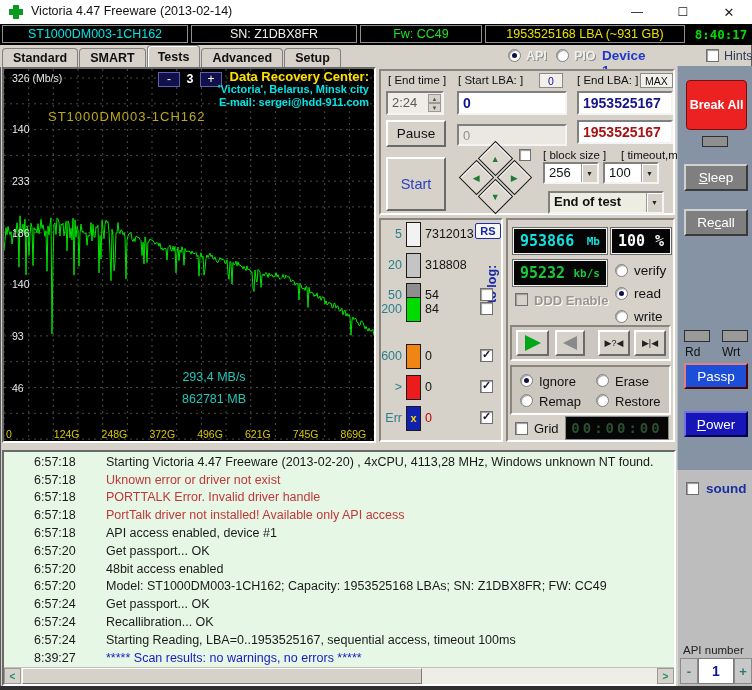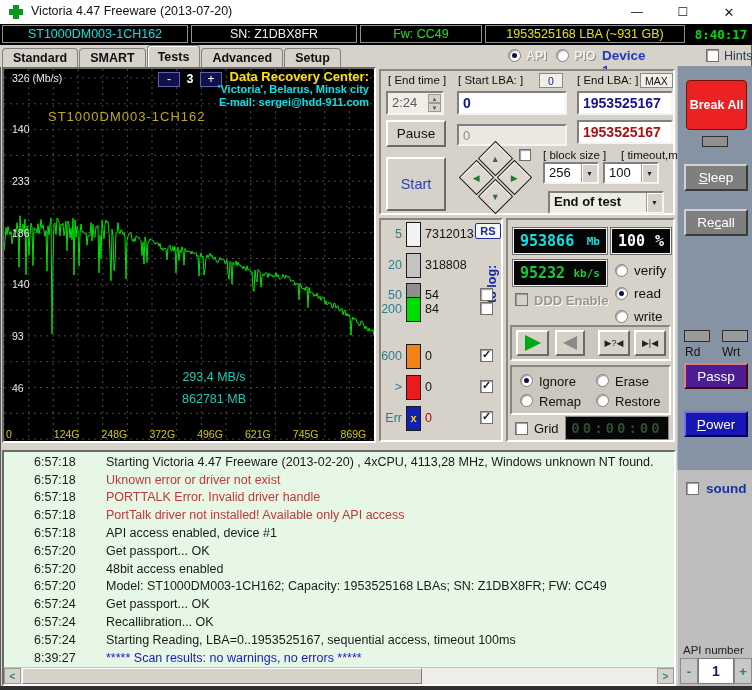--- a/index.html
+++ b/index.html
@@ -162,21 +162,21 @@
   .led { position:absolute; background:#8f8f8f; border:1px solid #2f2f2f; }
   #side-led { left:24px; top:70px; width:26px; height:11px; }
   .side-btn { position:absolute; left:6px; width:64px; height:27px; background:#7F7F7F;
               border:2px solid; border-color:#D0D0D0 #3a3a3a #3a3a3a #D0D0D0; color:#fff; font-size:13.5px;
               display:flex; align-items:center; justify-content:center; }
   #sleep-btn { top:98px; } #recall-btn { top:143px; }
   #rd-led { left:6px; top:264px; width:26px; height:12px; background:#9a9a9a; }
   #wrt-led { left:44px; top:264px; width:26px; height:12px; background:#9a9a9a; }
   #rd-label, #wrt-label { position:absolute; top:279px; font-size:12px; color:#101010; }
   #rd-label { left:7px; } #wrt-label { left:44px; }
-  #passp-btn { top:297px; background:#4c1d95; border-color:#E08080 #4a0505 #4a0505 #E08080; height:26px; }
+  #passp-btn { top:297px; background:#1d4ed8; border-color:#E08080 #4a0505 #4a0505 #E08080; height:26px; }
   #power-btn { top:345px; background:#1515B8; border-color:#7070E0 #000050 #000050 #7070E0; height:26px; }
   .u-ch { text-decoration:underline; }
   #side-lower { position:absolute; left:677px; top:470px; width:75px; height:220px; background:#BDBDBD; border-left:1px solid #d8d8d8; }
   #sound-cb { position:absolute; left:8px; top:12px; }
   #sound-label { position:absolute; left:28px; top:11px; font-size:13.5px; font-weight:bold; color:#1a2fa0; }
   #api-number-label { position:absolute; left:5px; top:174px; font-size:11.5px; color:#222; }
   .spin-btn { position:absolute; top:188px; width:18px; height:26px; background:#C8C8C8; border:1px solid #8a8a8a;
               display:flex; align-items:center; justify-content:center; font-size:13px; color:#2a7a7a; font-weight:bold; }
   #api-minus { left:2px; } #api-plus { left:56px; }
   #api-value { position:absolute; left:20px; top:188px; width:36px; height:26px; background:#fff; border:1px solid #7a7a7a;
@@ -201,21 +201,21 @@
 </head>
 <body>
 
 <div id="win">
 
   <div id="titlebar">
     <div id="app-icon">
         <div class="v"></div>
         <div class="h"></div>
       </div>
-    <span id="window-title">Victoria 4.47  Freeware (2013-07-20)</span>
+    <span id="window-title">Victoria 4.47  Freeware (2013-02-14)</span>
     <div class="tb-btn" id="btn-min">—</div>
     <div class="tb-btn" id="btn-max">☐</div>
     <div class="tb-btn" id="btn-close">✕</div>
   </div>
 
   <div id="infobar">
     <div class="seg" id="seg-model">ST1000DM003-1CH162</div>
     <div class="seg" id="seg-serial">SN: Z1DBX8FR</div>
     <div class="seg" id="seg-fw">Fw: CC49</div>
     <div class="seg" id="seg-cap">1953525168 LBA (~931 GB)</div>

